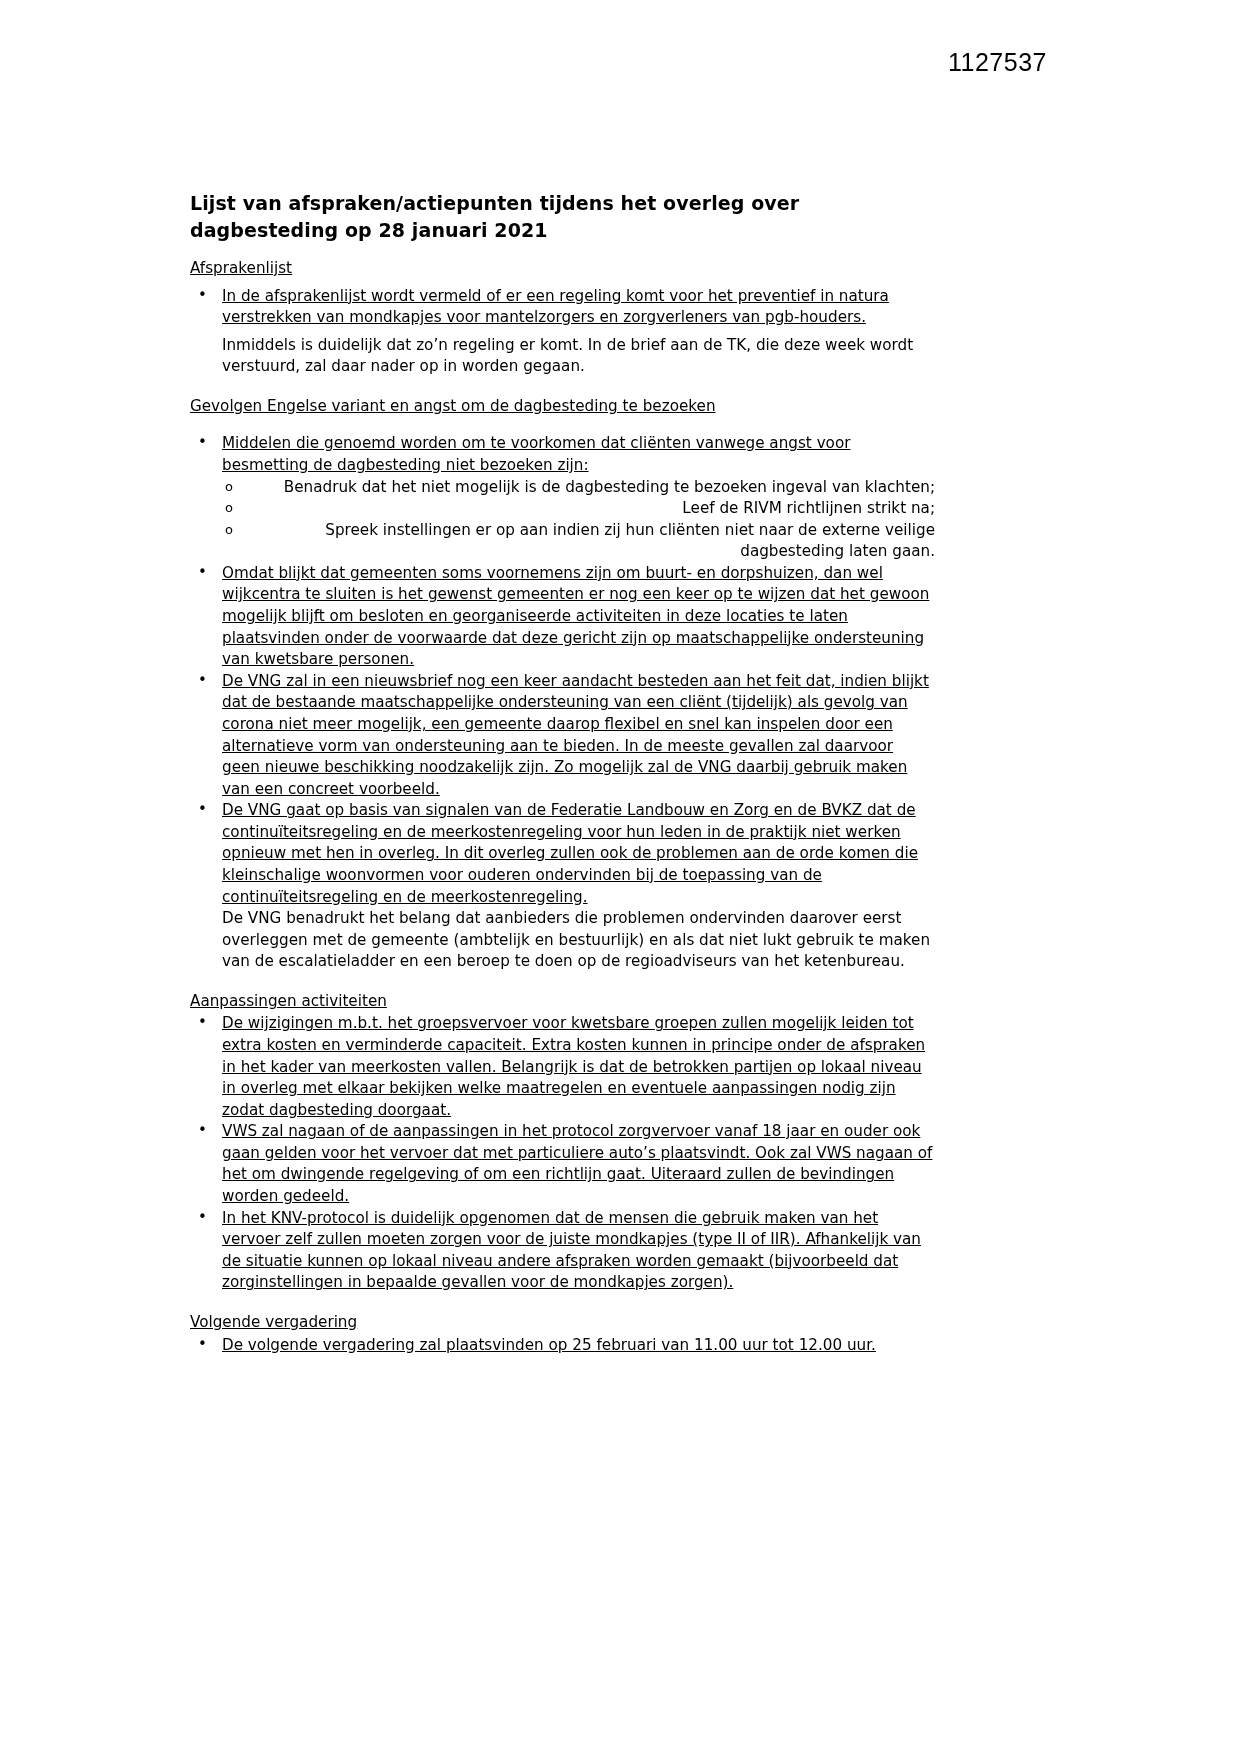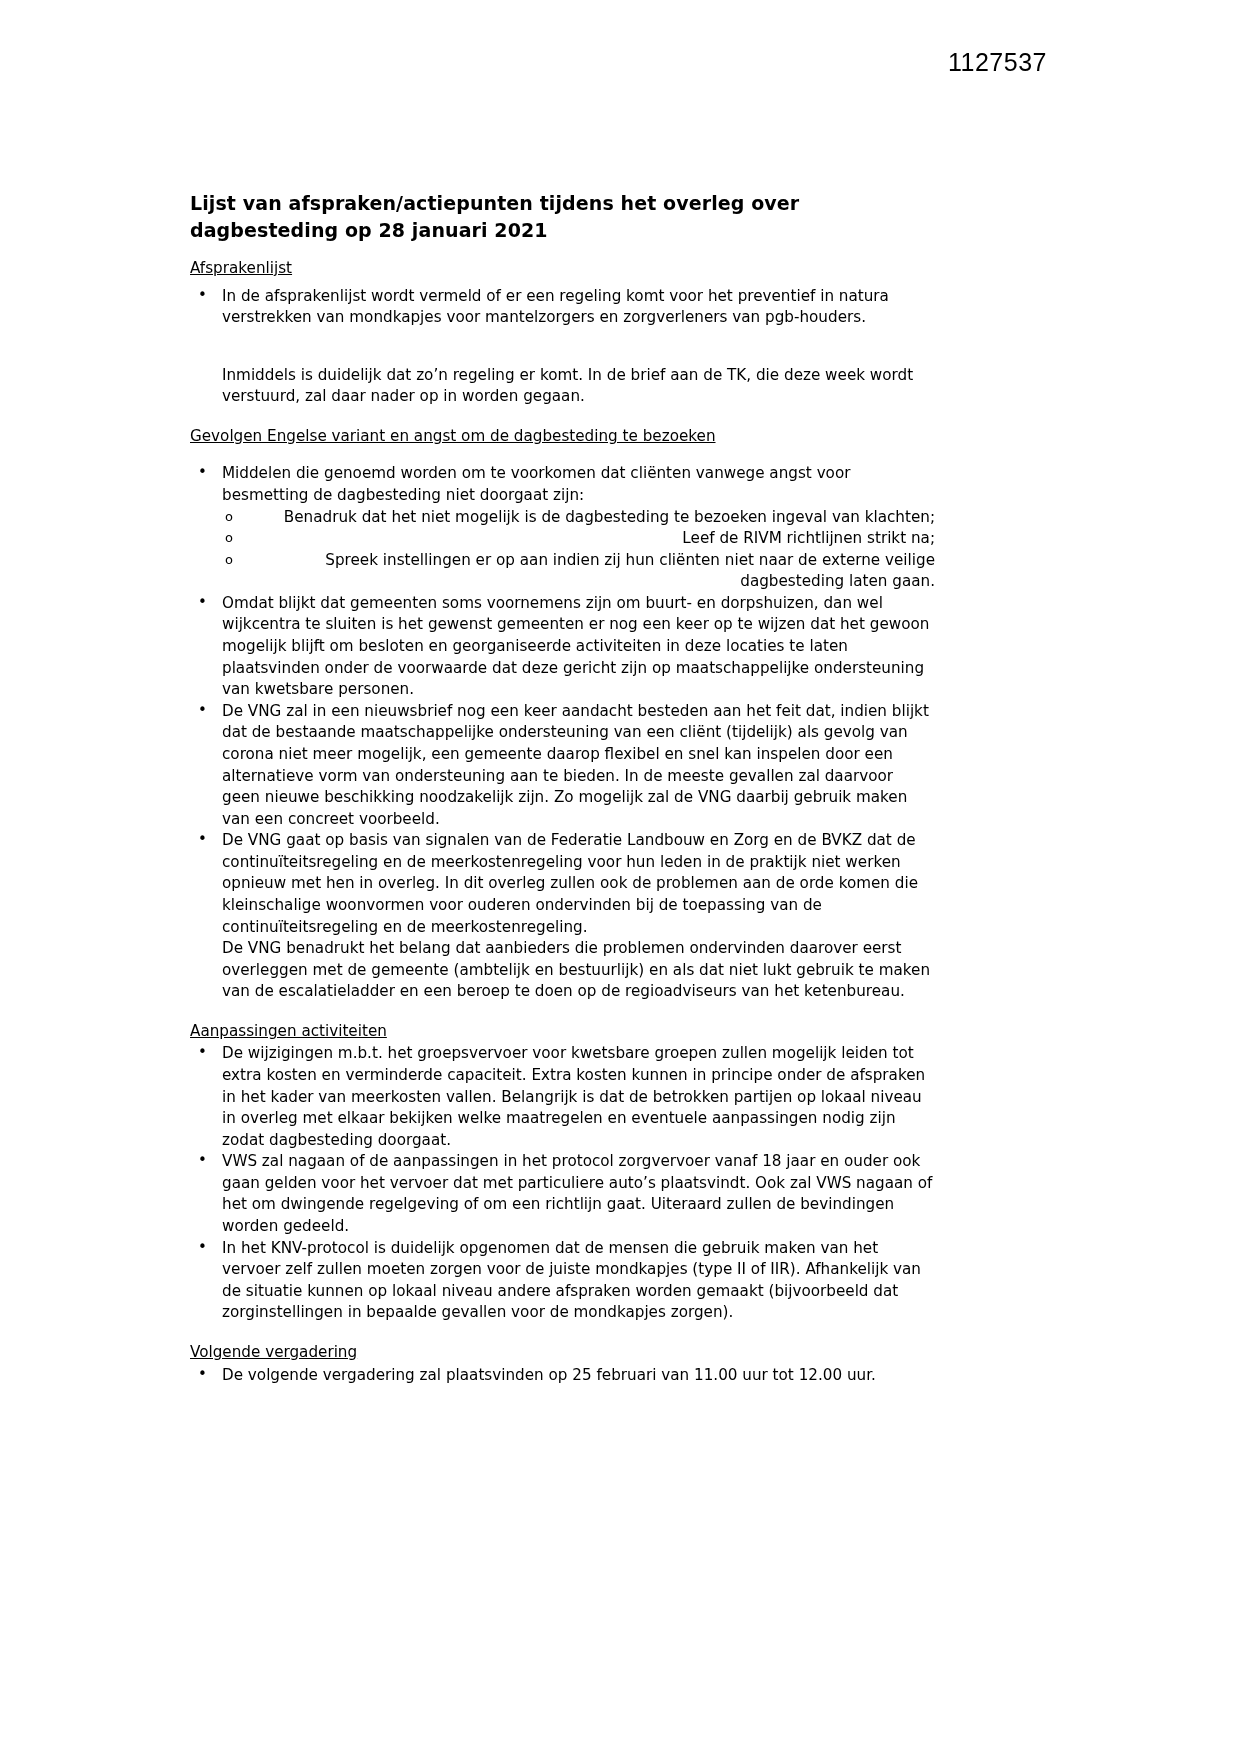--- a/index.html
+++ b/index.html
@@ -62,20 +62,21 @@
   }
 
   .section-heading.tight-bottom {
     margin-bottom: 1px;
   }
 
   ul.bullets {
     list-style: none;
     margin: 0;
     padding: 0;
+    text-decoration: underline;
   }
 
   ul.bullets > li {
     position: relative;
     padding-left: 32px;
     margin: 0 0 0 0;
     line-height: 1.42;
   }
 
   ul.bullets > li::before {
@@ -110,21 +111,21 @@
     line-height: 1.5;
   }
 
   .para-indent {
     margin: 0;
     padding-left: 32px;
     line-height: 1.42;
   }
 
   .para-gap {
-    margin-top: 36px;
+    margin-top: 6px;
   }
 
   .block-gap {
     height: 18px;
   }
 
   .small-gap {
     height: 10px;
   }
 </style>
@@ -146,21 +147,21 @@
       </ul>
       <p class="para-indent para-gap">Inmiddels is duidelijk dat zo’n regeling er komt. In de brief aan de TK, die deze week wordt verstuurd, zal daar nader op in worden gegaan.</p>
     </div>
 
     <div class="block-gap"></div>
 
     <div>
       <div class="section-heading">Gevolgen Engelse variant en angst om de dagbesteding te bezoeken</div>
       <div class="small-gap"></div>
       <ul class="bullets">
-        <li>Middelen die genoemd worden om te voorkomen dat cliënten vanwege angst voor besmetting de dagbesteding niet doorgaat zijn:</li>
+        <li>Middelen die genoemd worden om te voorkomen dat cliënten vanwege angst voor besmetting de dagbesteding niet bezoeken zijn:</li>
       </ul>
       <ul class="subbullets">
         <li>Benadruk dat het niet mogelijk is de dagbesteding te bezoeken ingeval van klachten;</li>
         <li>Leef de RIVM richtlijnen strikt na;</li>
         <li>Spreek instellingen er op aan indien zij hun cliënten niet naar de externe veilige dagbesteding laten gaan.</li>
       </ul>
       <ul class="bullets">
         <li>Omdat blijkt dat gemeenten soms voornemens zijn om buurt- en dorpshuizen, dan wel wijkcentra te sluiten is het gewenst gemeenten er nog een keer op te wijzen dat het gewoon mogelijk blijft om besloten en georganiseerde activiteiten in deze locaties te laten plaatsvinden onder de voorwaarde dat deze gericht zijn op maatschappelijke ondersteuning van kwetsbare personen.</li>
         <li>De VNG zal in een nieuwsbrief nog een keer aandacht besteden aan het feit dat, indien blijkt dat de bestaande maatschappelijke ondersteuning van een cliënt (tijdelijk) als gevolg van corona niet meer mogelijk, een gemeente daarop flexibel en snel kan inspelen door een alternatieve vorm van ondersteuning aan te bieden. In de meeste gevallen zal daarvoor geen nieuwe beschikking noodzakelijk zijn. Zo mogelijk zal de VNG daarbij gebruik maken van een concreet voorbeeld.</li>
         <li>De VNG gaat op basis van signalen van de Federatie Landbouw en Zorg en de BVKZ dat de continuïteitsregeling en de meerkostenregeling voor hun leden in de praktijk niet werken opnieuw met hen in overleg. In dit overleg zullen ook de problemen aan de orde komen die kleinschalige woonvormen voor ouderen ondervinden bij de toepassing van de continuïteitsregeling en de meerkostenregeling.</li>

